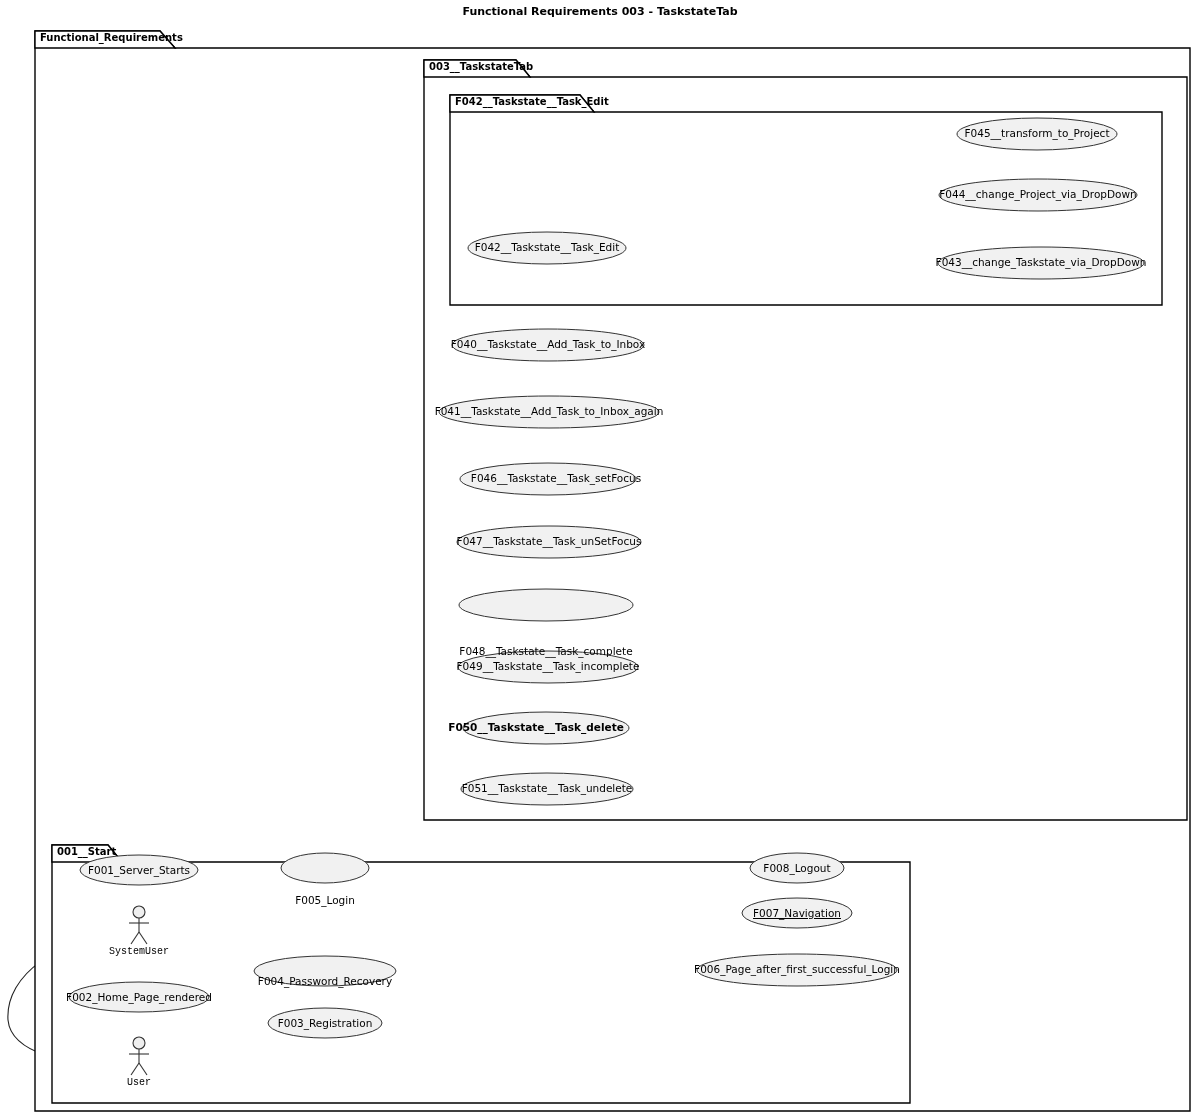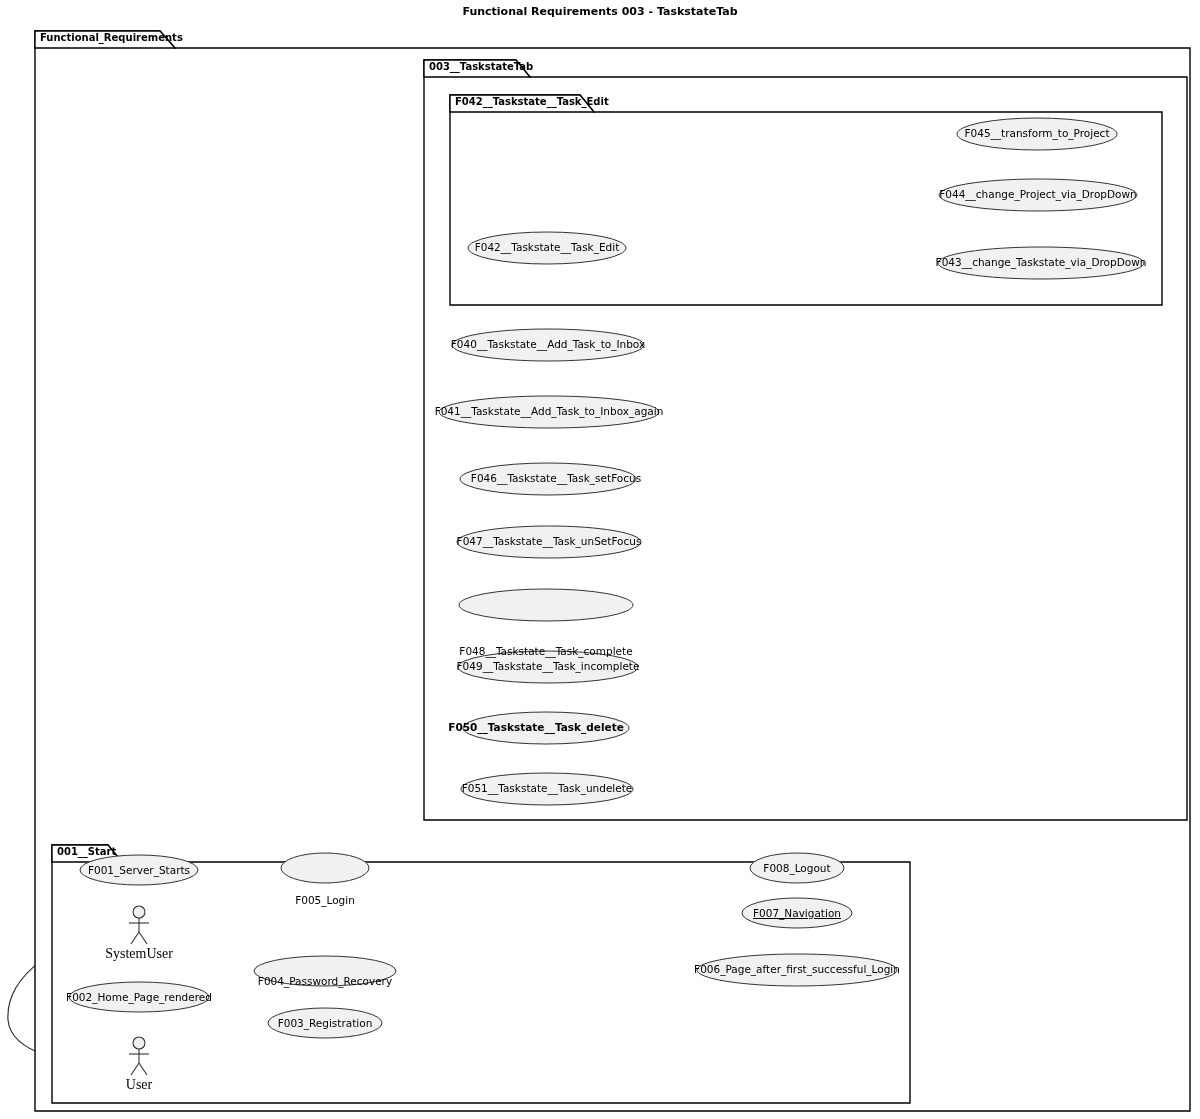--- a/index.html
+++ b/index.html
@@ -50,25 +50,25 @@
     position: absolute;
     font-size: 10.5px;
     color: #000000;
     white-space: nowrap;
     text-align: center;
     font-family: "DejaVu Sans", sans-serif;
     pointer-events: none;
   }
   .actor-label {
     position: absolute;
-    font-size: 14px;
+    font-size: 10px;
     color: #000000;
     white-space: nowrap;
     text-align: center;
-    font-family: Liberation Serif, serif;
+    font-family: Liberation Mono, monospace;
   }
 </style>
 </head>
 <body>
 
 <div id="canvas">
 
   <div id="diagram-title">Functional Requirements 003 - TaskstateTab</div>
 
   <svg class="layer" viewBox="0 0 1200 1119">

